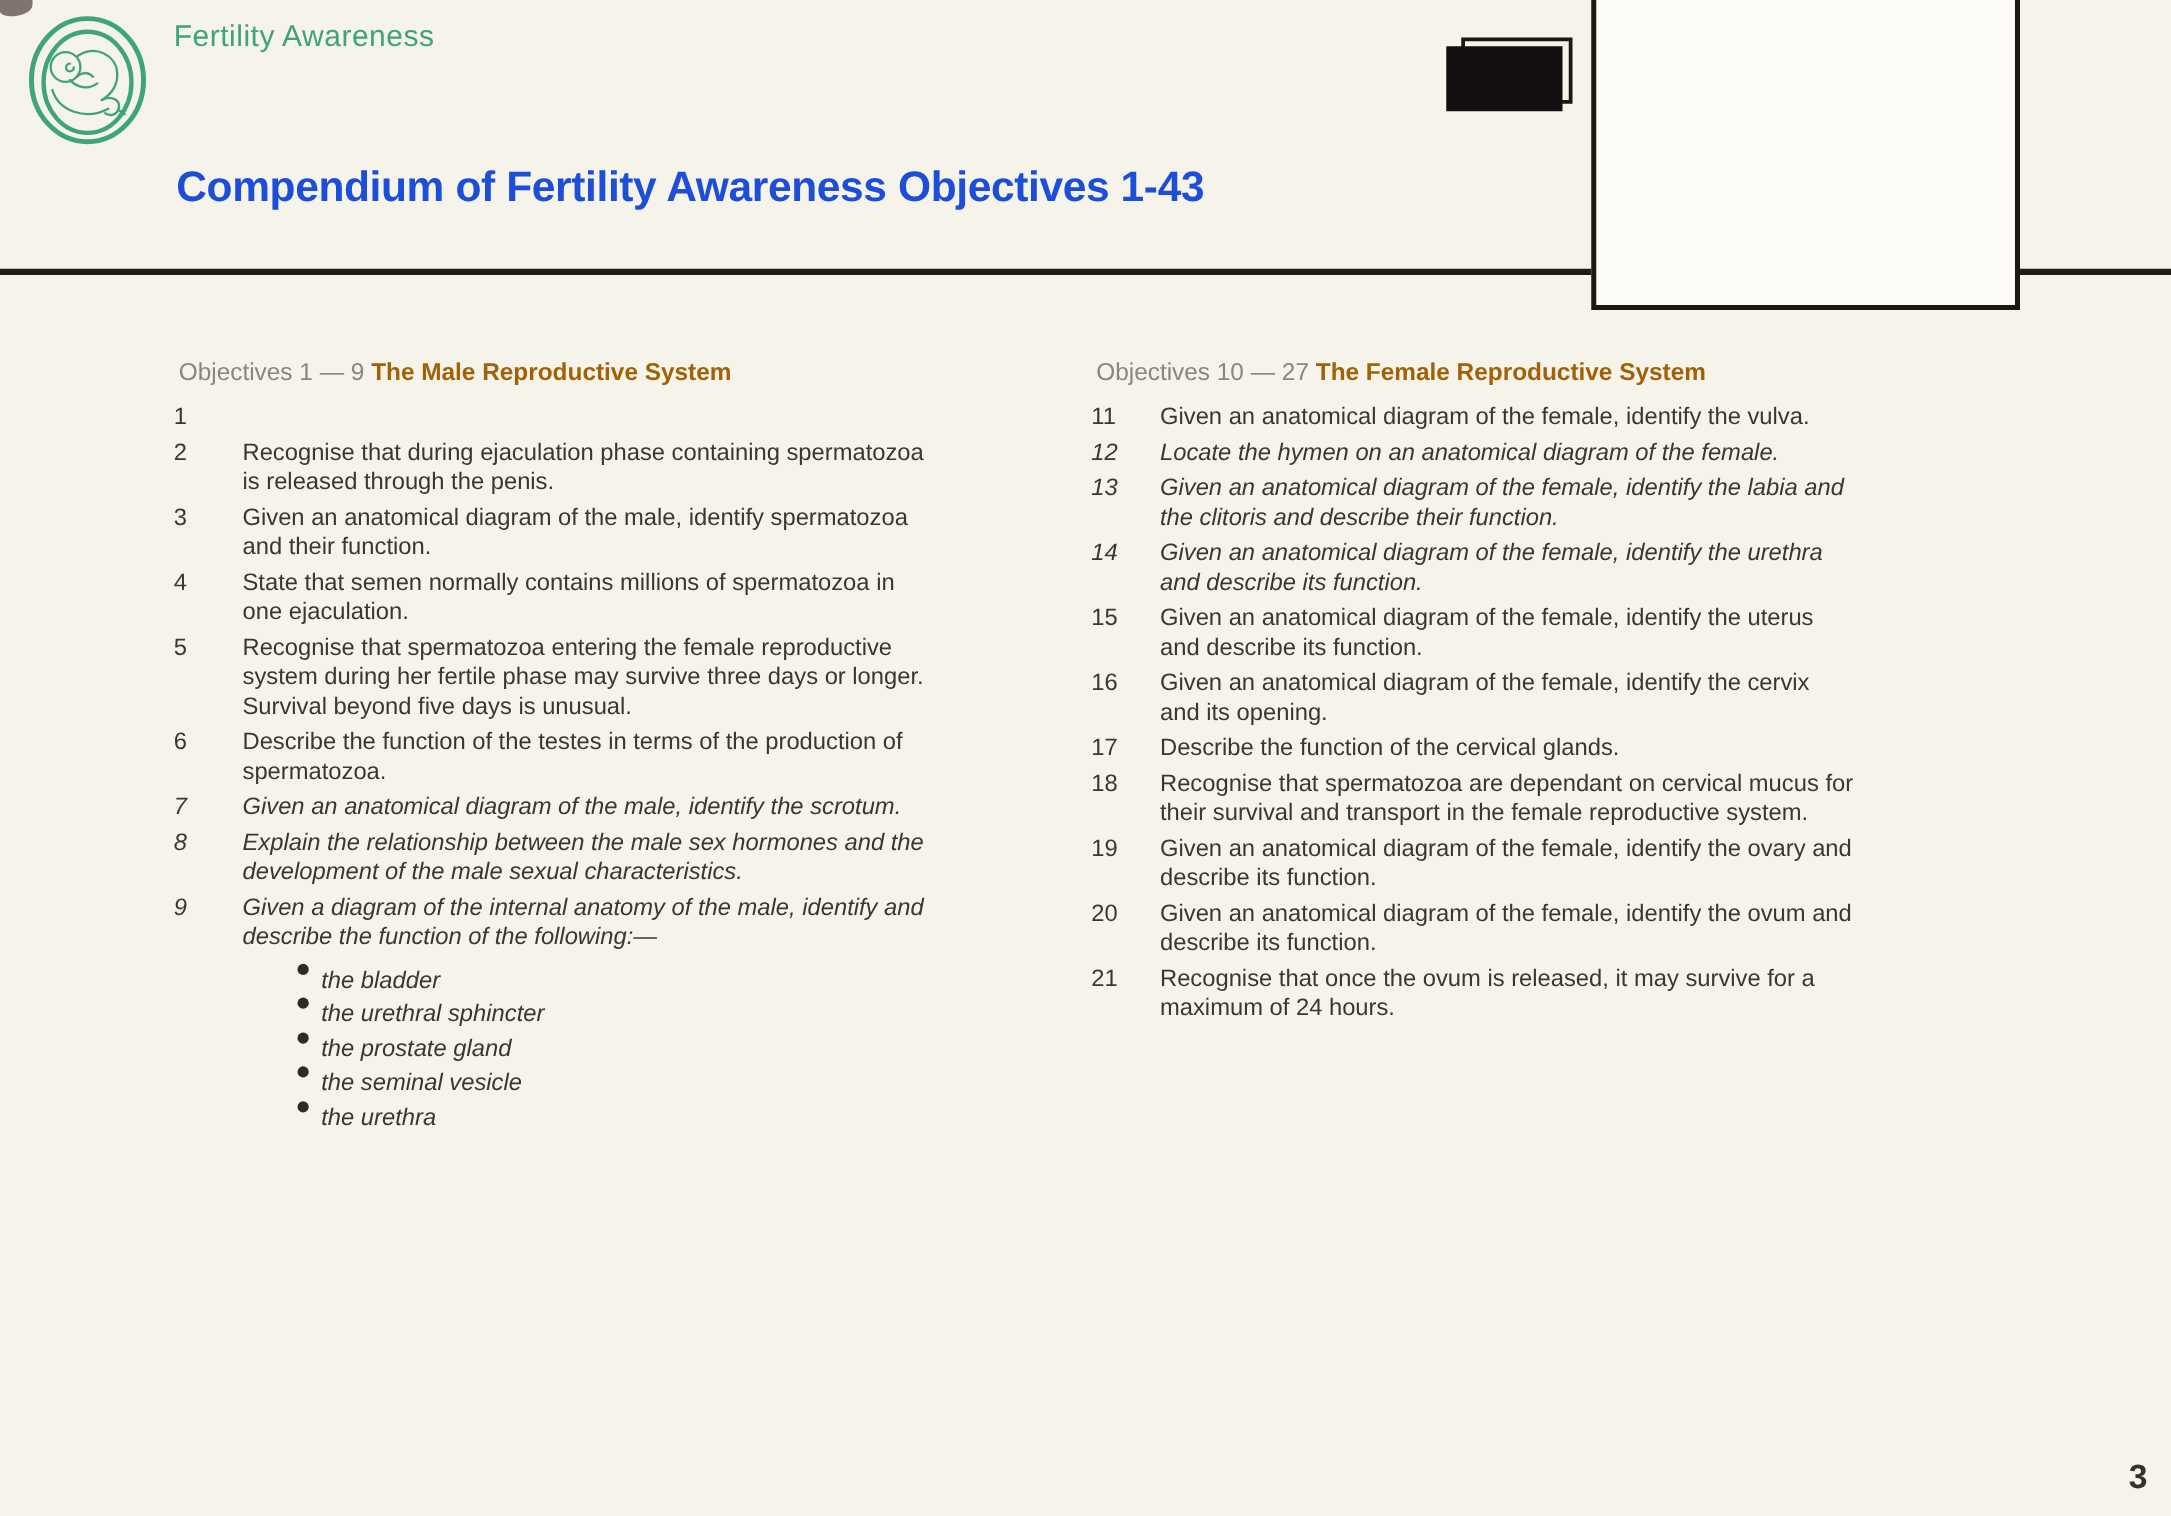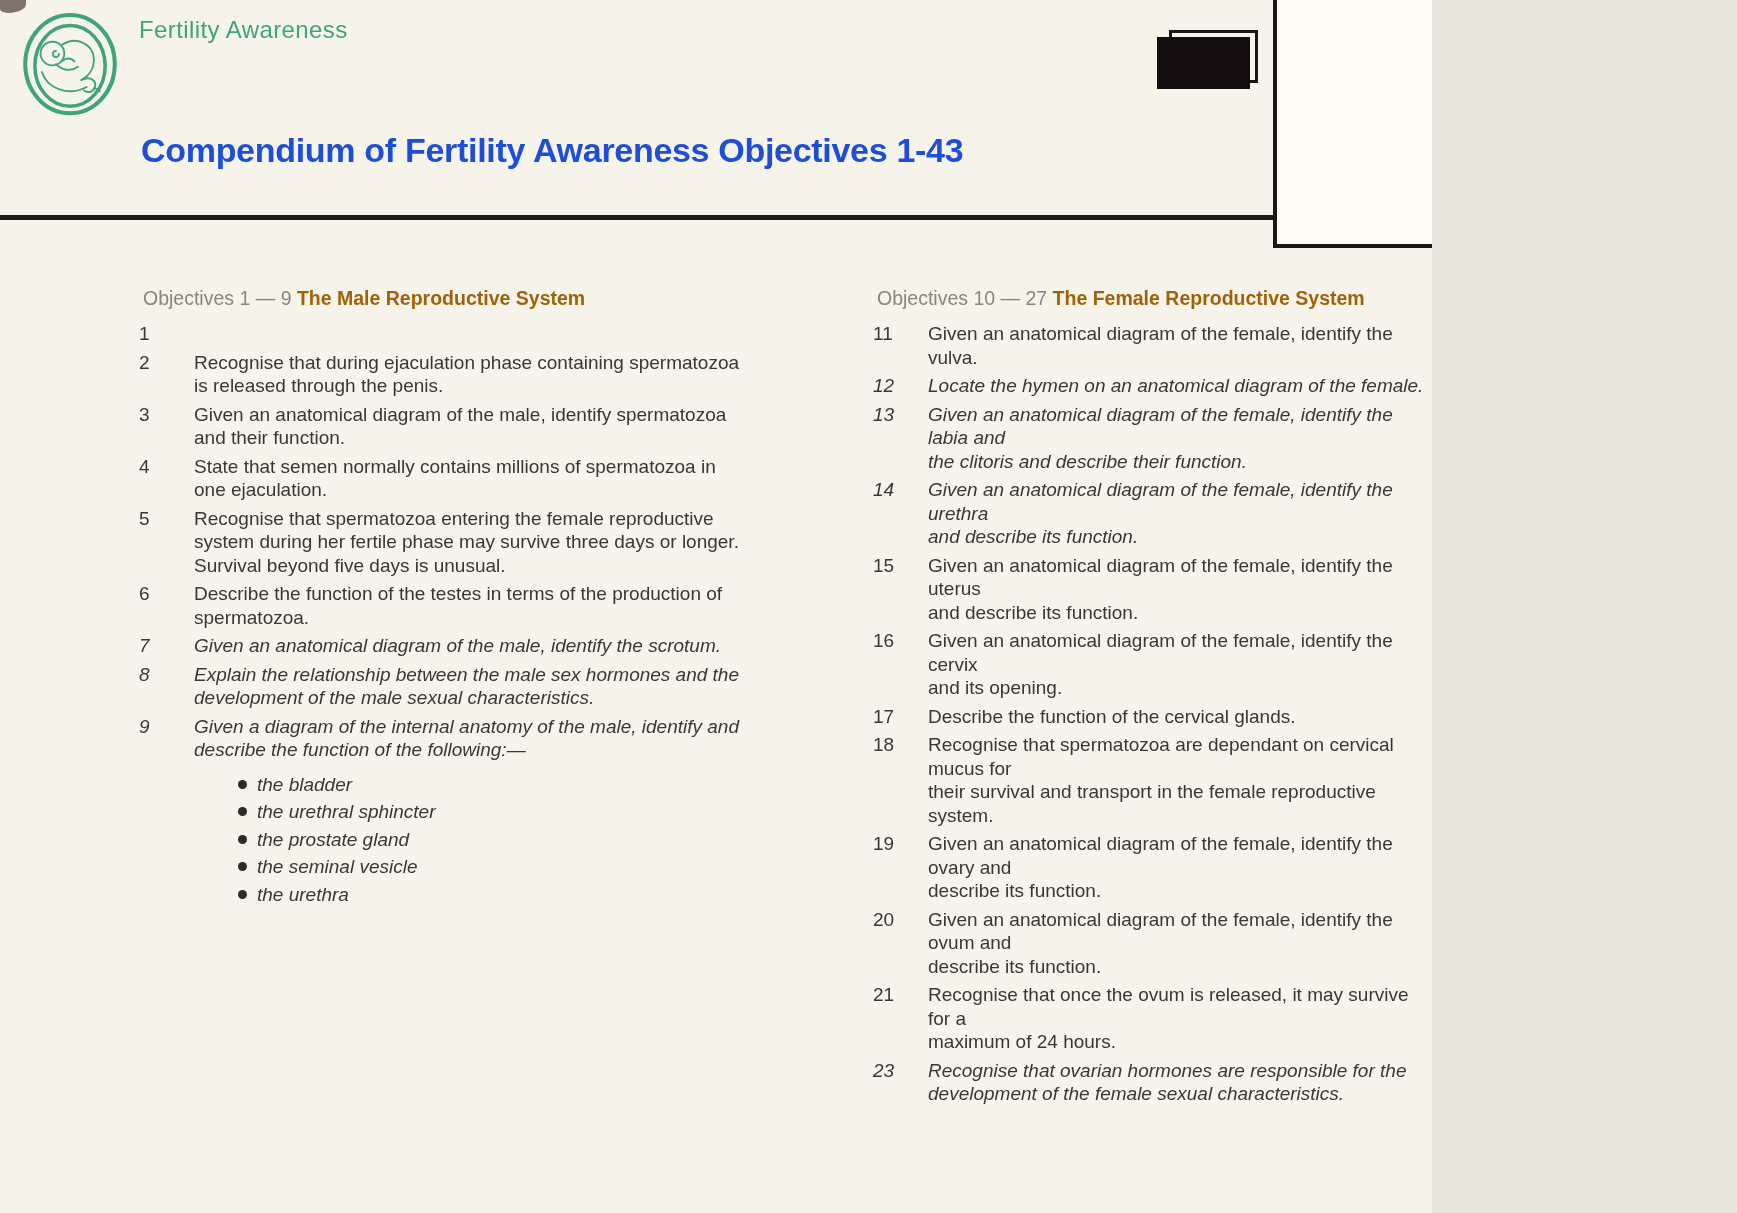--- a/index.html
+++ b/index.html
@@ -2,21 +2,21 @@
 <html><head>
 <meta charset="utf-8">
 <style>
   html,body{margin:0;padding:0;}
   body{
     font-family:"Liberation Sans","DejaVu Sans",sans-serif;
     background:#e8e5dd;
   }
   #page{
     position:relative;
-    width:1432px;height:1213px;
+    width:1737px;height:1213px;
     background:#f6f3ea;
     overflow:hidden;
   }
   
   .logo{position:absolute;left:12px;top:5px;}
   .brand{
     position:absolute;left:139px;top:16px;
     font-size:24px;letter-spacing:.4px;
     color:#3fa478;
   }
@@ -69,21 +69,21 @@
   .obj-item{
     display:flex;
     margin-bottom:5px;
     font-size:19px;line-height:23.5px;
   }
   .obj-item.italic{font-style:italic;}
   .obj-num{flex:0 0 55px;}
   .obj-text{white-space:pre-line;}
   .bullet-list{margin-top:9px;padding-left:44px;}
   .bullet-row{
-    display:flex;align-items:center;
+    display:flex;align-items:flex-start;
     line-height:27.5px;height:27.5px;
     font-style:italic;
   }
   .dot{
     width:9px;height:9px;border-radius:50%;
     background:#2e2a26;
     margin-right:10px;flex:0 0 9px;
   }
   
   .page-num{
@@ -305,25 +305,17 @@
     </span>
   </div>
       <div class="obj-item">
     <span class="obj-num">21</span>
     <span class="obj-text-wrap">
       <span class="obj-text">Recognise that once the ovum is released, it may survive for a
 maximum of 24 hours.</span>
       
     </span>
   </div>
-      <div class="obj-item italic">
-    <span class="obj-num">23</span>
-    <span class="obj-text-wrap">
-      <span class="obj-text">Recognise that ovarian hormones are responsible for the
-development of the female sexual characteristics.</span>
-      
-    </span>
-  </div>
     </div>
 
   <div class="page-num">3</div>
 
 </div>
 
 </body></html>

